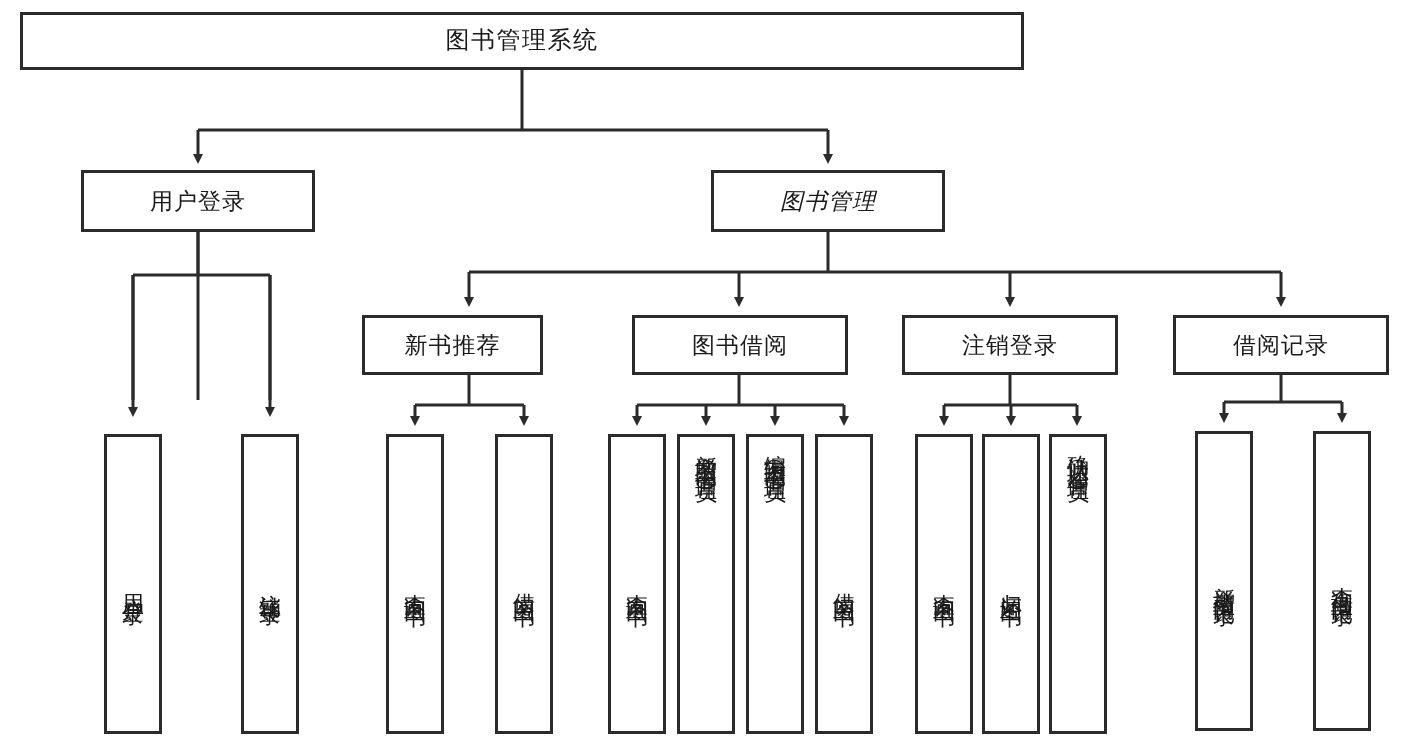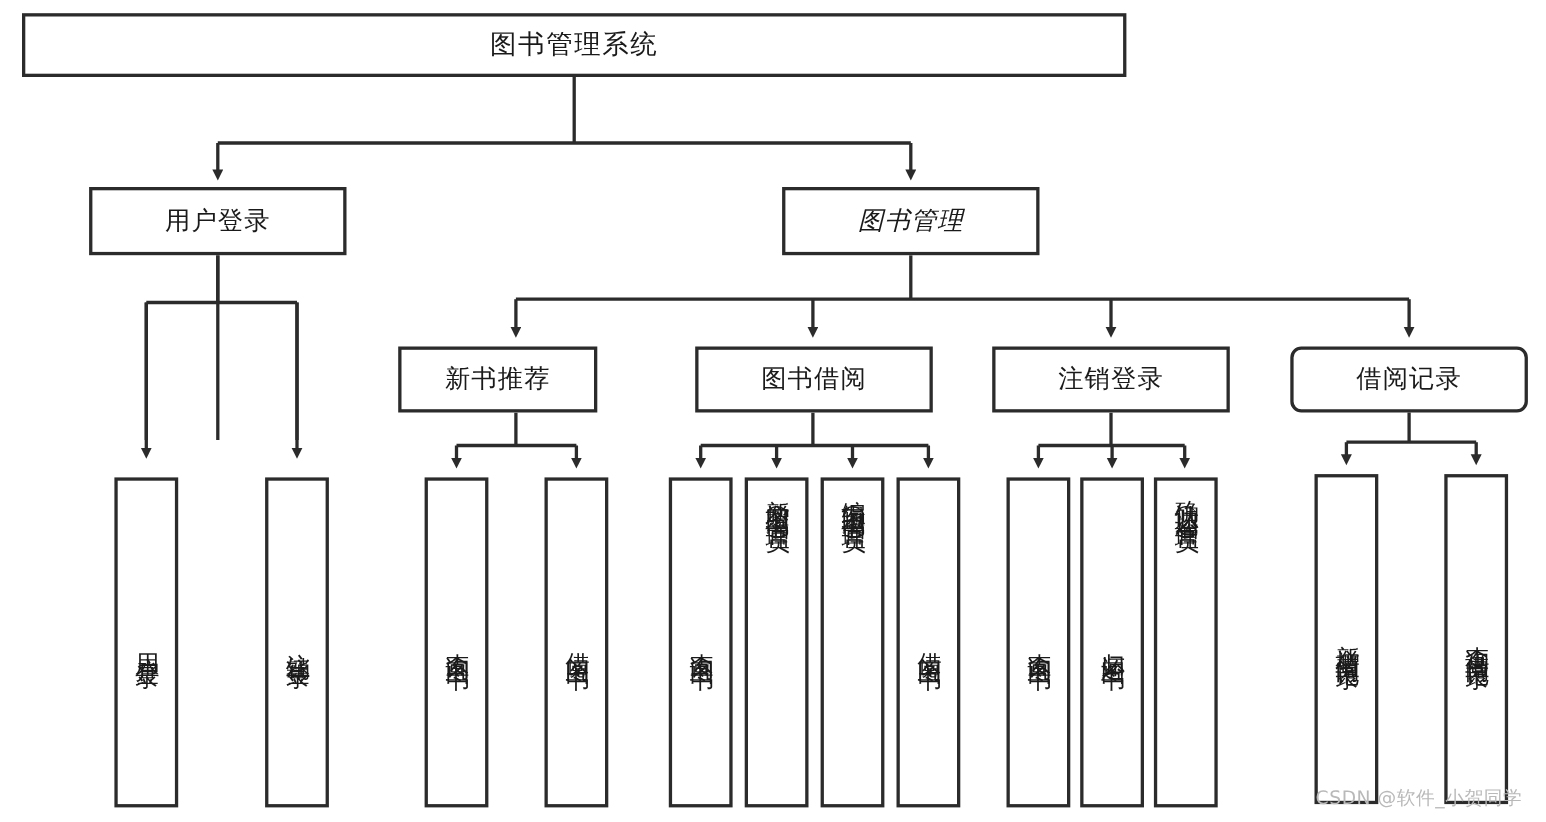--- a/index.html
+++ b/index.html
@@ -154,21 +154,21 @@
   </div>
 
   <div class="node horiz" style="left:632px; top:315px; width:216px; height:60px;justify-content:center;">
     <span class="lbl">图书借阅</span>
   </div>
 
   <div class="node horiz" style="left:902px; top:315px; width:216px; height:60px;">
     <span class="lbl">注销登录</span>
   </div>
 
-  <div class="node horiz" style="left:1173px; top:315px; width:216px; height:60px;border-radius:10px;">
+  <div class="node horiz" style="left:1173px; top:315px; width:216px; height:60px;">
     <span class="lbl">借阅记录</span>
   </div>
 
   <div class="node vert mid" style="left:104px; top:434px; width:58px; height:300px;">
     <span class="lbl">用户登录</span>
   </div>
 
   <div class="node vert mid" style="left:241px; top:434px; width:58px; height:300px;">
     <span class="lbl">注销登录</span>
   </div>
@@ -210,15 +210,14 @@
   </div>
 
   <div class="node vert mid" style="left:1195px; top:431px; width:58px; height:300px;">
     <span class="lbl">新增借阅记录</span>
   </div>
 
   <div class="node vert mid" style="left:1313px; top:431px; width:58px; height:300px;">
     <span class="lbl">查询借阅记录</span>
   </div>
 
-  <div class="watermark" style="left:1196px; top:714px;">CSDN @软件_小贺同学</div>
 
 </div>
 
 </body></html>

